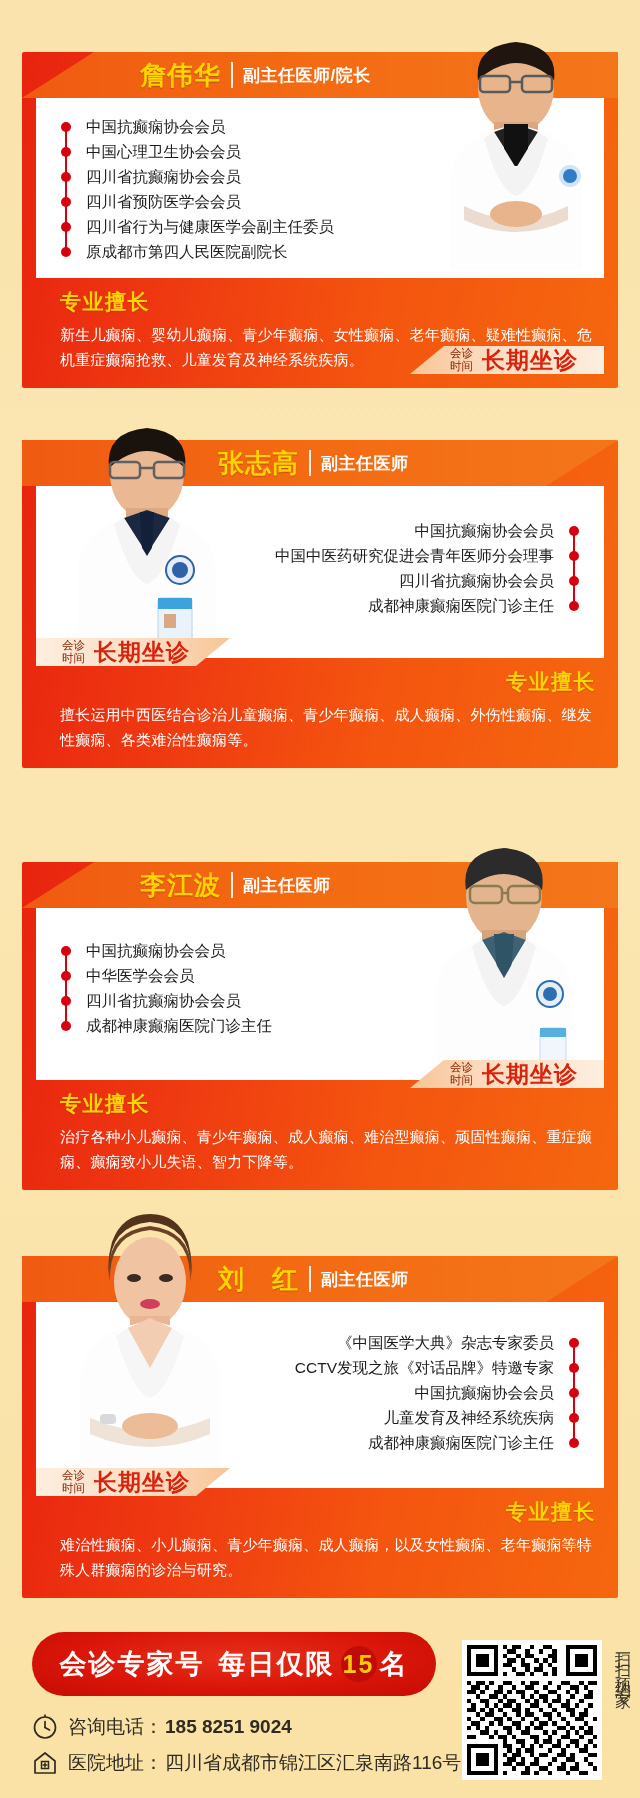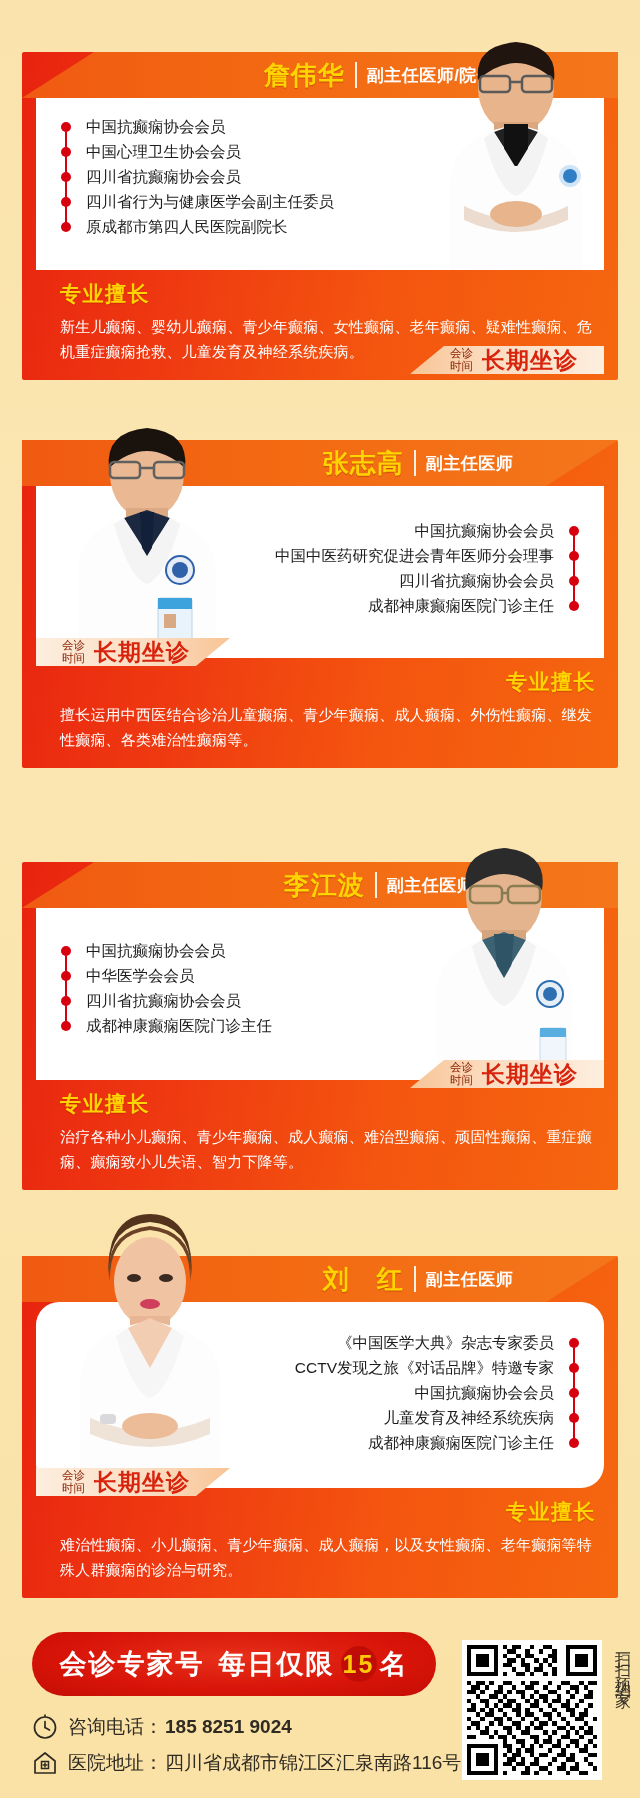--- a/index.html
+++ b/index.html
@@ -31,21 +31,20 @@
     height: 46px;
     overflow: visible;
   }
   .head-bar {
     position: absolute;
     top: 0;
     height: 46px;
     background: linear-gradient(90deg,#f05a12 0%, #f36a12 45%, #f4761a 100%);
     display: flex;
     align-items: center;
-    justify-content: center;
   }
   
   .layout-a .head-bar {
     left: 0; right: 0;
     clip-path: polygon(72px 0, 100% 0, 100% 100%, 0 100%);
     padding-left: 118px;
   }
   .layout-b .head-bar {
     left: 0; right: 0;
     clip-path: polygon(0 0, 100% 0, calc(100% - 72px) 100%, 0 100%);
@@ -251,20 +250,21 @@
         <span class="name-sep"></span>
         <span class="doc-title">副主任医师/院长</span>
       </div>
     </div>
     <div class="cred-panel" style="min-height:172px;">
       <div class="cred-list">
         <div class="cred-line" style="left:9px;"></div>
         <div class="cred-item">中国抗癫痫协会会员</div>
         <div class="cred-item">中国心理卫生协会会员</div>
         <div class="cred-item">四川省抗癫痫协会会员</div>
+        <div class="cred-item">四川省预防医学会会员</div>
         <div class="cred-item">四川省行为与健康医学会副主任委员</div>
         <div class="cred-item">原成都市第四人民医院副院长</div>
       </div>
     </div>
     <div class="doc-photo" style="top:-34px;bottom:auto;height:252px;">
       <svg width="190" height="252" viewBox="0 0 190 252">
         <defs>
             <clipPath id="c1">
               <rect x="0" y="0" width="190" height="252"></rect>
             </clipPath>
@@ -413,21 +413,21 @@
   </div>
 
   <div class="doctor-card layout-b" style="top:1256px;">
     <div class="card-head">
       <div class="head-bar">
         <span class="doc-name">刘　红</span>
         <span class="name-sep"></span>
         <span class="doc-title">副主任医师</span>
       </div>
     </div>
-    <div class="cred-panel" style="min-height:186px;padding-top:28px;border-radius:23px;">
+    <div class="cred-panel" style="min-height:186px;padding-top:28px;">
       <div class="cred-list">
         <div class="cred-line" style="right:9px;"></div>
         <div class="cred-item">《中国医学大典》杂志专家委员</div>
         <div class="cred-item">CCTV发现之旅《对话品牌》特邀专家</div>
         <div class="cred-item">中国抗癫痫协会会员</div>
         <div class="cred-item">儿童发育及神经系统疾病</div>
         <div class="cred-item">成都神康癫痫医院门诊主任</div>
       </div>
     </div>
     <div class="doc-photo" style="top:-70px;bottom:auto;height:290px;left:34px;">

